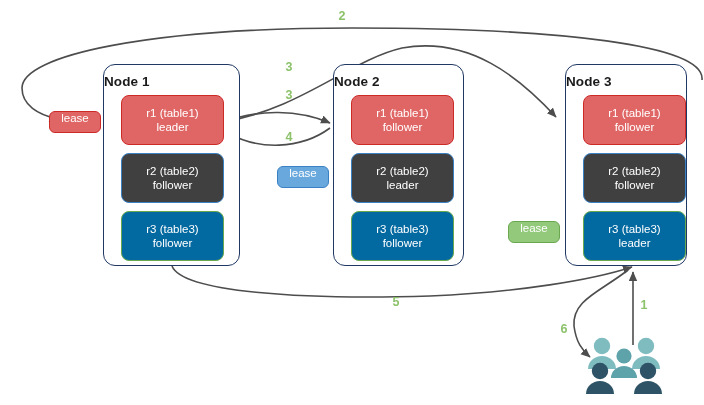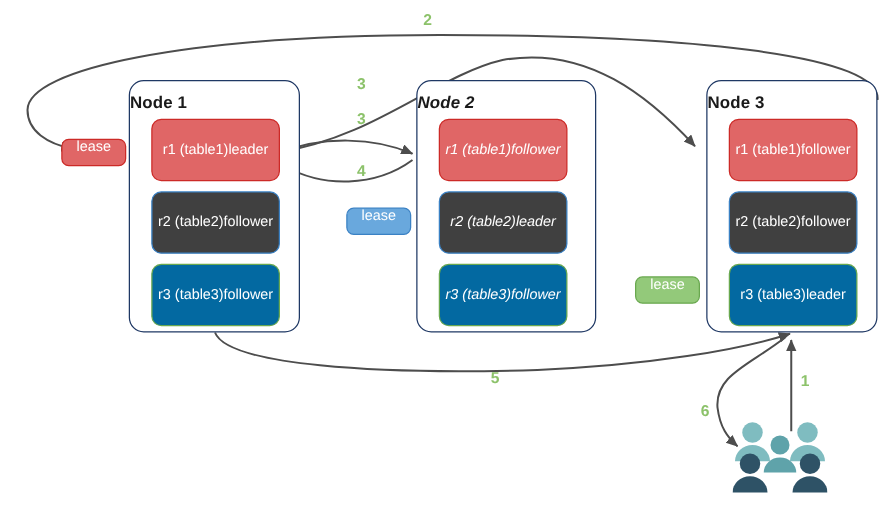--- a/index.html
+++ b/index.html
@@ -41,20 +41,21 @@
     font-size: 13.5px;
     font-weight: bold;
     color: #1a1a1a;
     letter-spacing: 0.1px;
   }
   .replica {
     position: absolute;
     box-sizing: border-box;
     border-radius: 8px;
     display: flex;
+    flex-direction: column;
     align-items: center;
     justify-content: center;
     color: #ffffff;
     font-size: 11.5px;
     line-height: 14px;
     text-align: left;
   }
   .replica .l1, .replica .l2 { display: block; }
   .rep-red   { background: #e06666; border: 1.6px solid #cc2a27; }
   .rep-blue  { background: #404040; border: 1.6px solid #3a81c4; }
@@ -129,40 +130,40 @@
       <span class="l1">r2 (table2)</span>
       <span class="l2">follower</span>
     </div>
 
     <div class="replica rep-green" style="left:17px; top:146px; width:103px; height:50px;">
       <span class="l1">r3 (table3)</span>
       <span class="l2">follower</span>
     </div>
   </div>
 
-  <div class="node-box" style="left:333px; top:64px; width:144px; height:202px;font-style:italic;">
+  <div class="node-box" style="left:333px; top:64px; width:131px; height:202px;">
     <div class="node-title">Node 2</div>
 
     <div class="replica rep-red" style="left:17px; top:30px; width:103px; height:50px;">
       <span class="l1">r1 (table1)</span>
       <span class="l2">follower</span>
     </div>
 
     <div class="replica rep-blue" style="left:17px; top:88px; width:103px; height:50px;">
       <span class="l1">r2 (table2)</span>
       <span class="l2">leader</span>
     </div>
 
     <div class="replica rep-green" style="left:17px; top:146px; width:103px; height:50px;">
       <span class="l1">r3 (table3)</span>
       <span class="l2">follower</span>
     </div>
   </div>
 
-  <div class="node-box" style="left:565px; top:64px; width:137px; height:202px;">
+  <div class="node-box" style="left:565px; top:64px; width:122px; height:202px;">
     <div class="node-title">Node 3</div>
 
     <div class="replica rep-red" style="left:17px; top:30px; width:103px; height:50px;">
       <span class="l1">r1 (table1)</span>
       <span class="l2">follower</span>
     </div>
 
     <div class="replica rep-blue" style="left:17px; top:88px; width:103px; height:50px;">
       <span class="l1">r2 (table2)</span>
       <span class="l2">follower</span>

